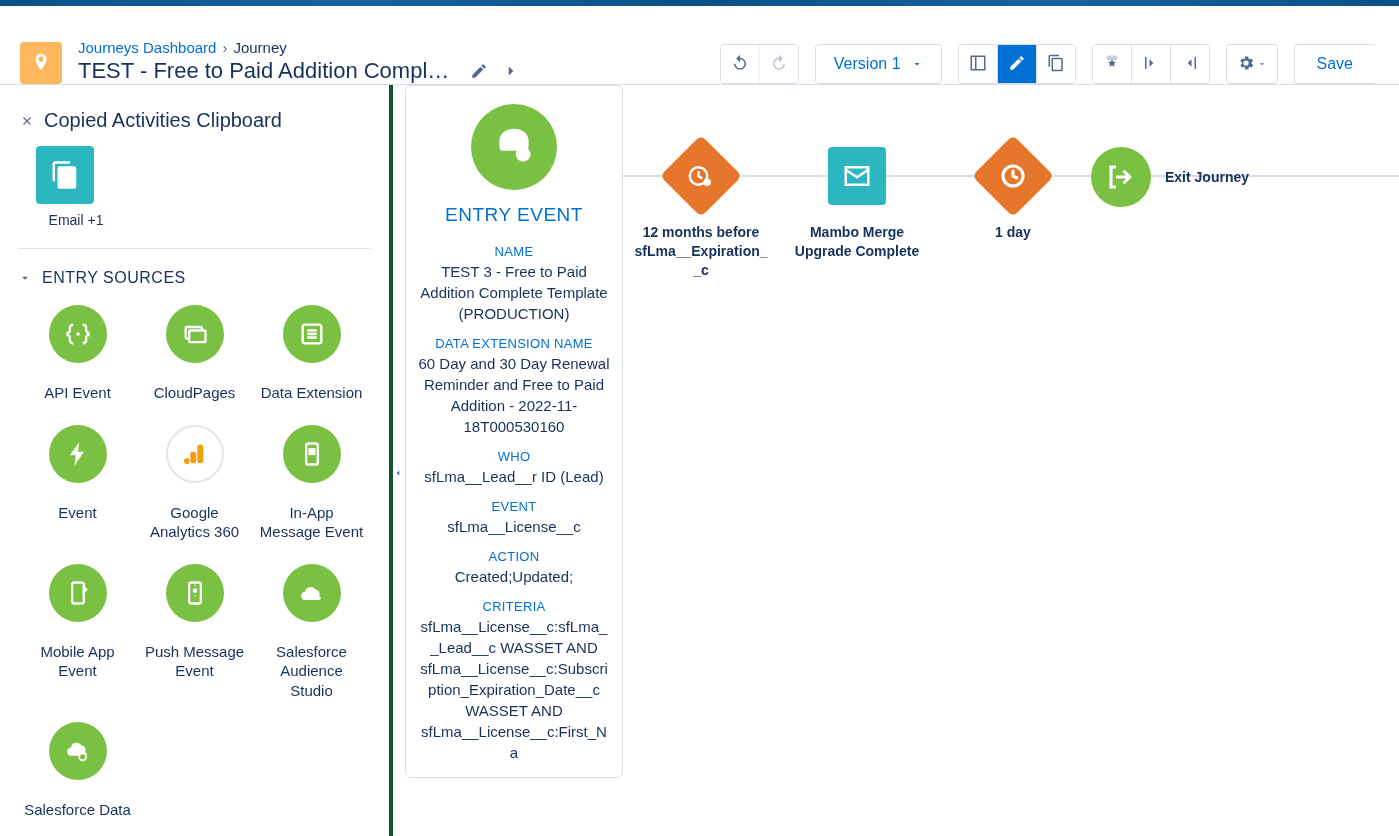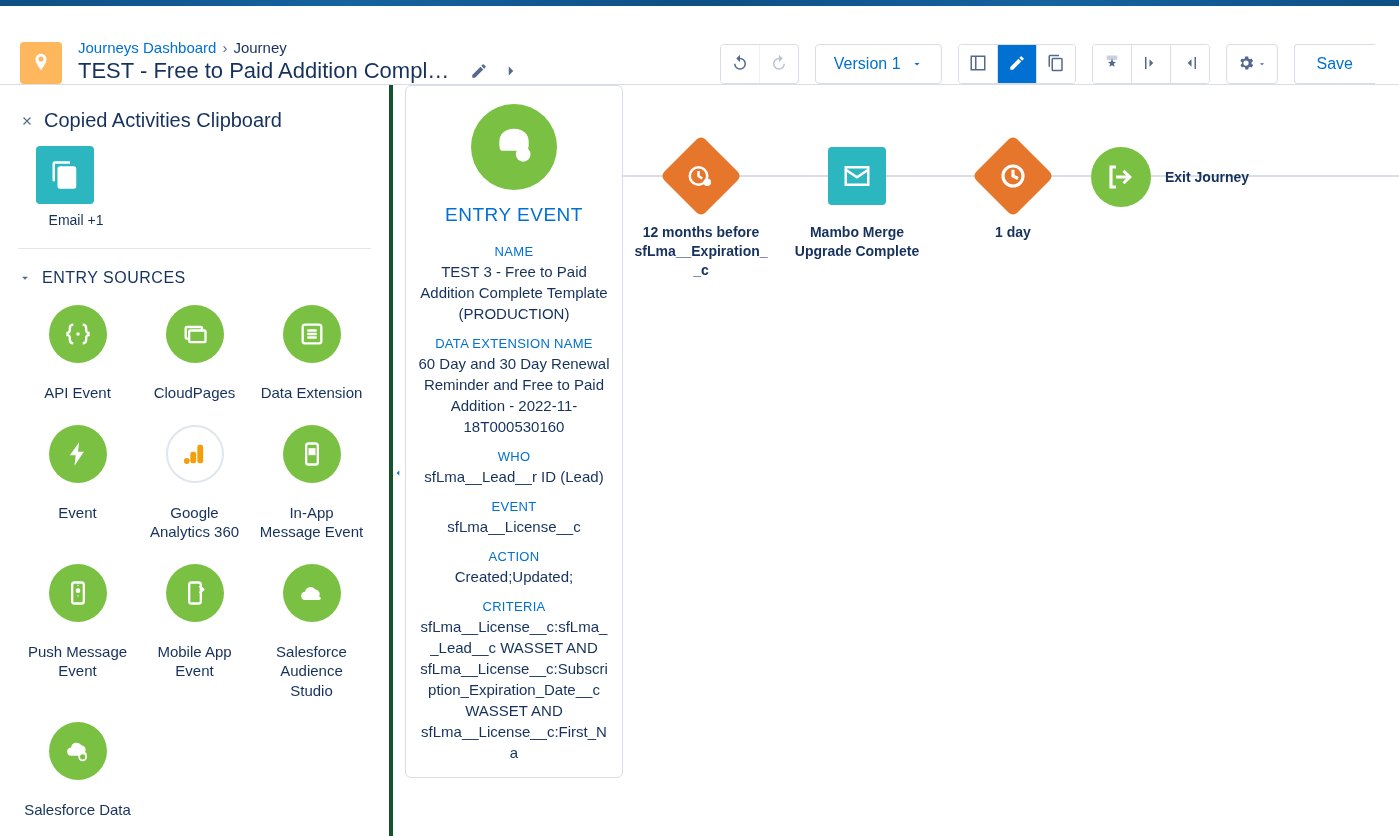--- a/index.html
+++ b/index.html
@@ -264,34 +264,34 @@
               <rect x="7" y="3" width="10" height="18" rx="2" fill="none" stroke="#fff" stroke-width="2"></rect>
               <rect x="9" y="7" width="6" height="6" fill="#fff"></rect>
             </svg>
           </div>
           <div class="src-label">In-App Message Event</div>
         </div>
         <div class="source-item">
           <div class="src-icon green">
             <svg viewBox="0 0 24 24">
               <rect x="7" y="3" width="10" height="18" rx="2" fill="none" stroke="#fff" stroke-width="2"></rect>
+              <path d="M16 6l3 3-3 3" stroke="#fff" stroke-width="2" fill="none"></path>
+            </svg>
+          </div>
+          <div class="src-label">Mobile App Event</div>
+        </div>
+        <div class="source-item">
+          <div class="src-icon green">
+            <svg viewBox="0 0 24 24">
+              <rect x="7" y="3" width="10" height="18" rx="2" fill="none" stroke="#fff" stroke-width="2"></rect>
               <circle cx="12" cy="10" r="2" fill="#fff"></circle>
               <path d="M12 6v-1M12 15v-1" stroke="#fff"></path>
             </svg>
           </div>
           <div class="src-label">Push Message Event</div>
-        </div>
-        <div class="source-item">
-          <div class="src-icon green">
-            <svg viewBox="0 0 24 24">
-              <rect x="7" y="3" width="10" height="18" rx="2" fill="none" stroke="#fff" stroke-width="2"></rect>
-              <path d="M16 6l3 3-3 3" stroke="#fff" stroke-width="2" fill="none"></path>
-            </svg>
-          </div>
-          <div class="src-label">Mobile App Event</div>
         </div>
         <div class="source-item">
           <div class="src-icon green">
             <svg viewBox="0 0 24 24">
               <path d="M18 15a4 4 0 0 0-3-6 5 5 0 0 0-9 2 3.5 3.5 0 0 0 .5 7H18a1.5 1.5 0 0 0 0-3z" fill="#fff"></path>
             </svg>
           </div>
           <div class="src-label">Salesforce Audience Studio</div>
         </div>
         <div class="source-item">

